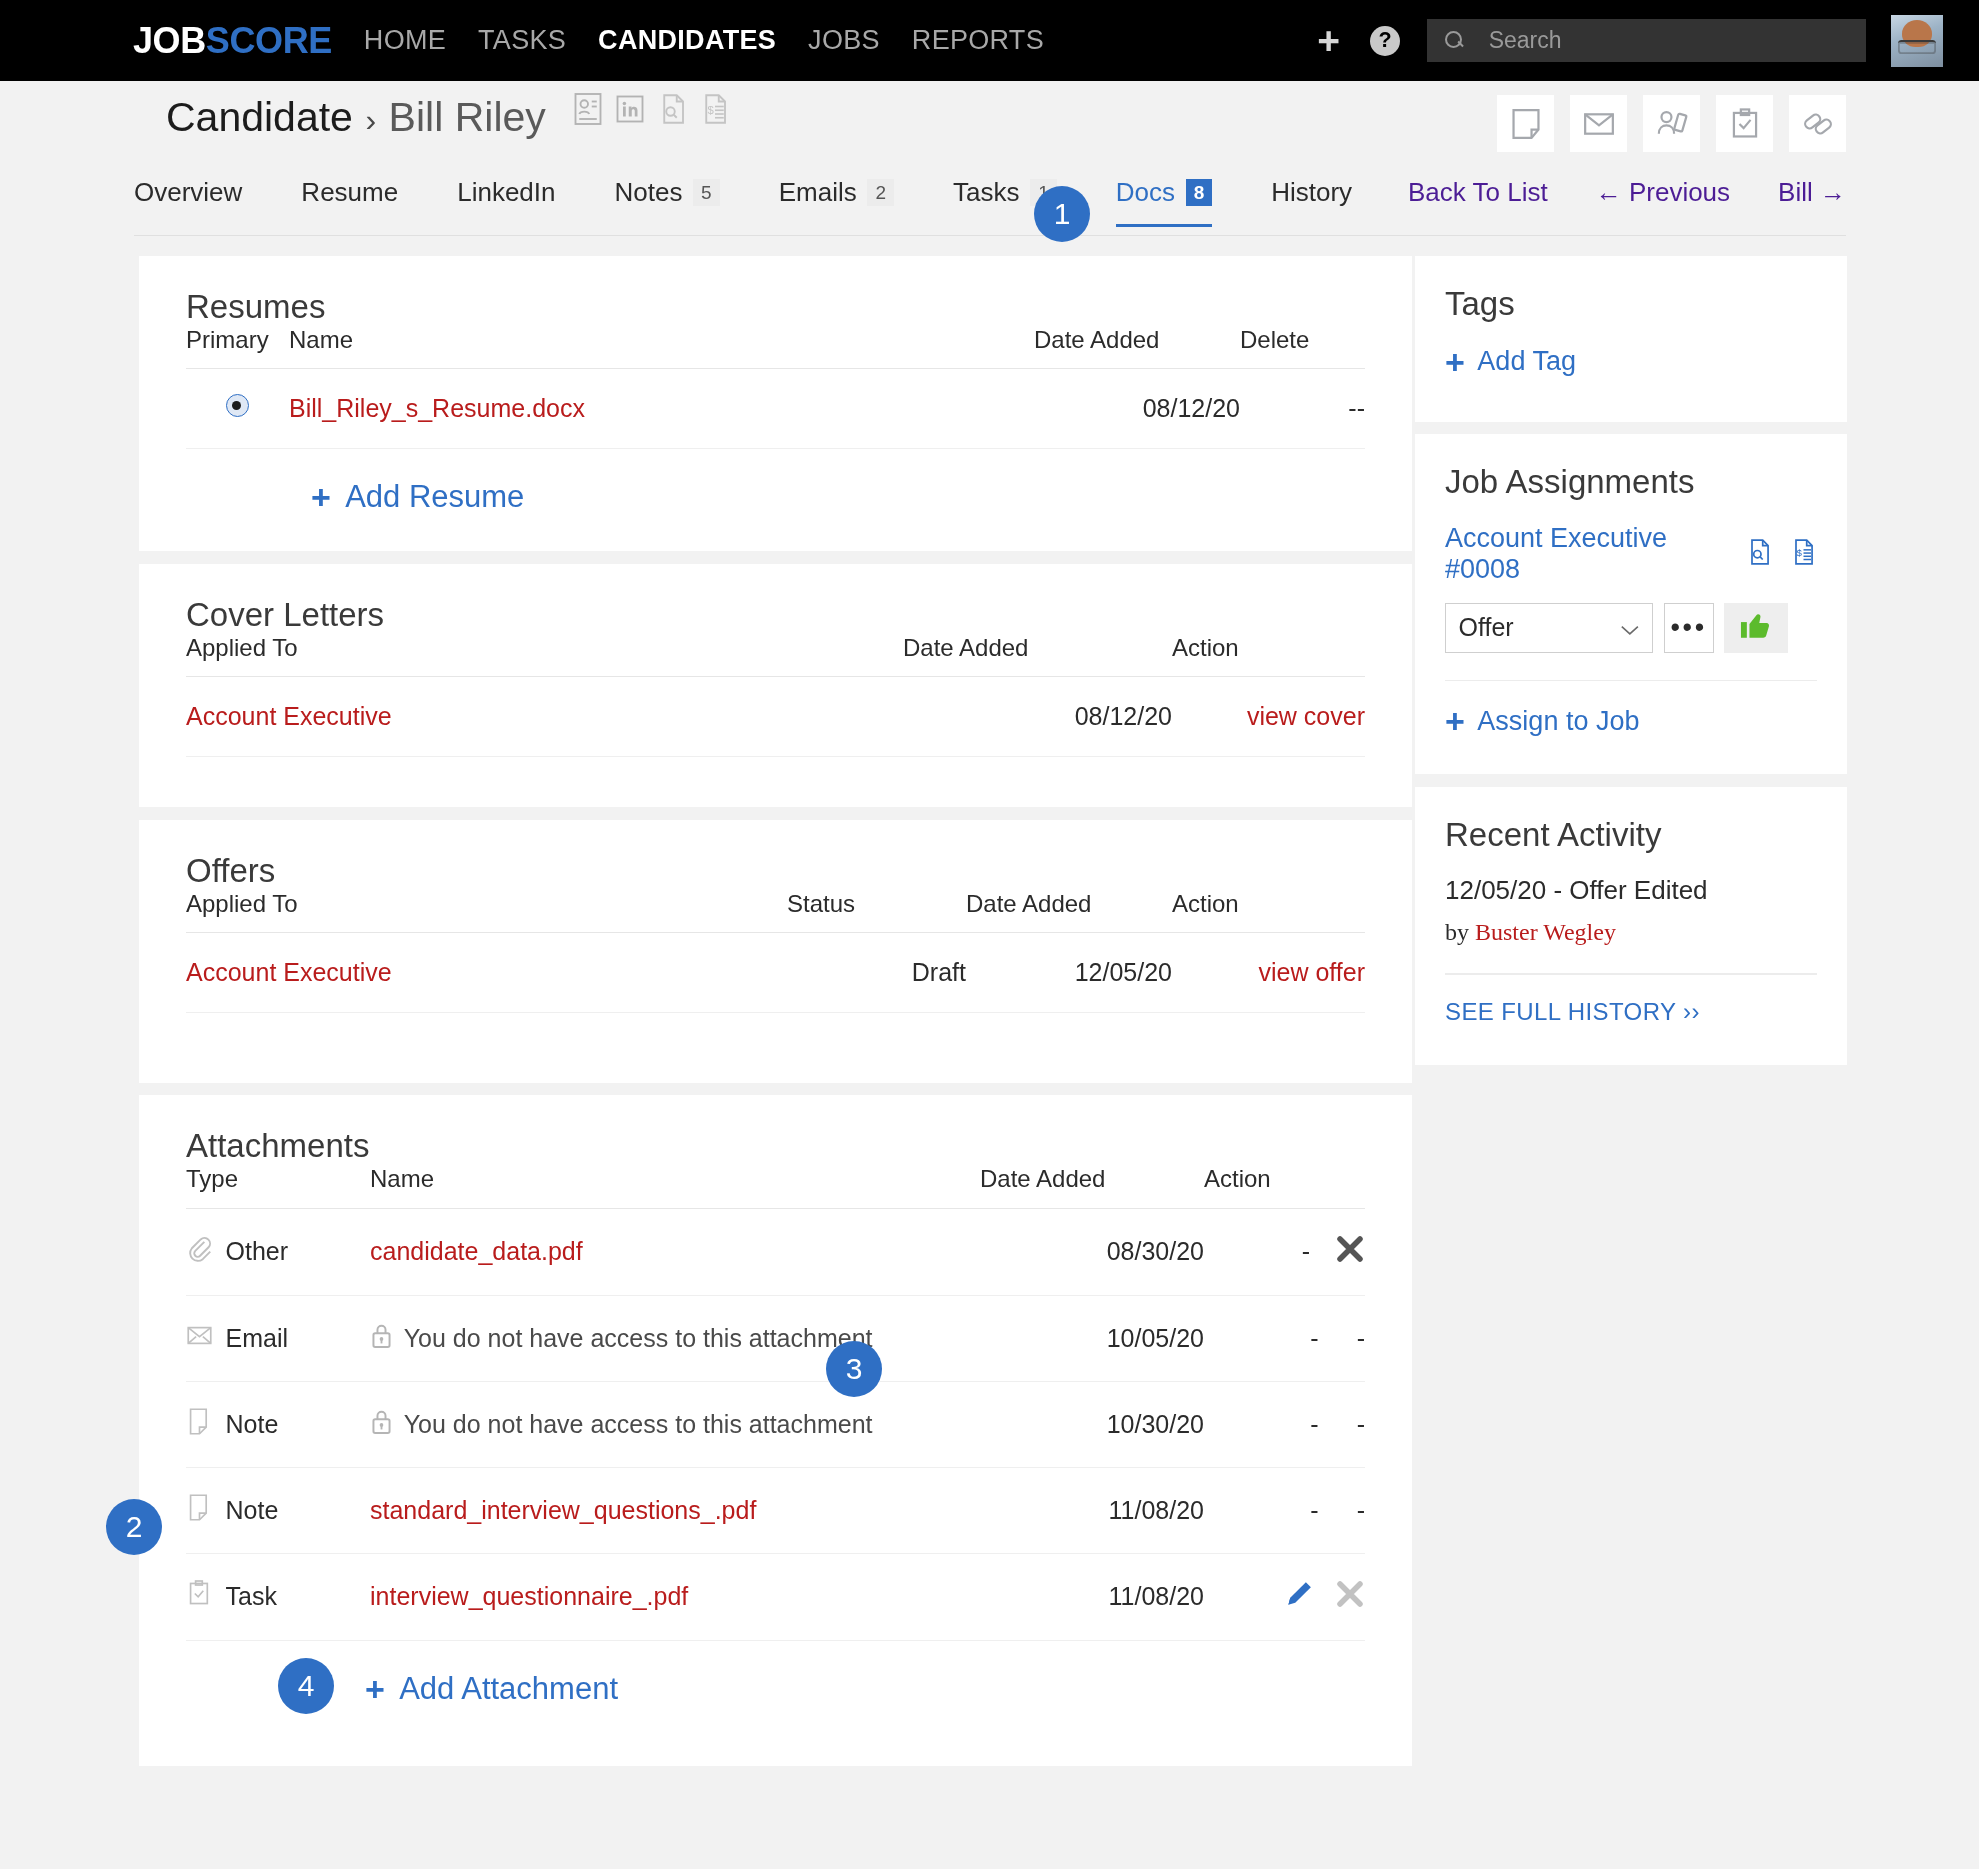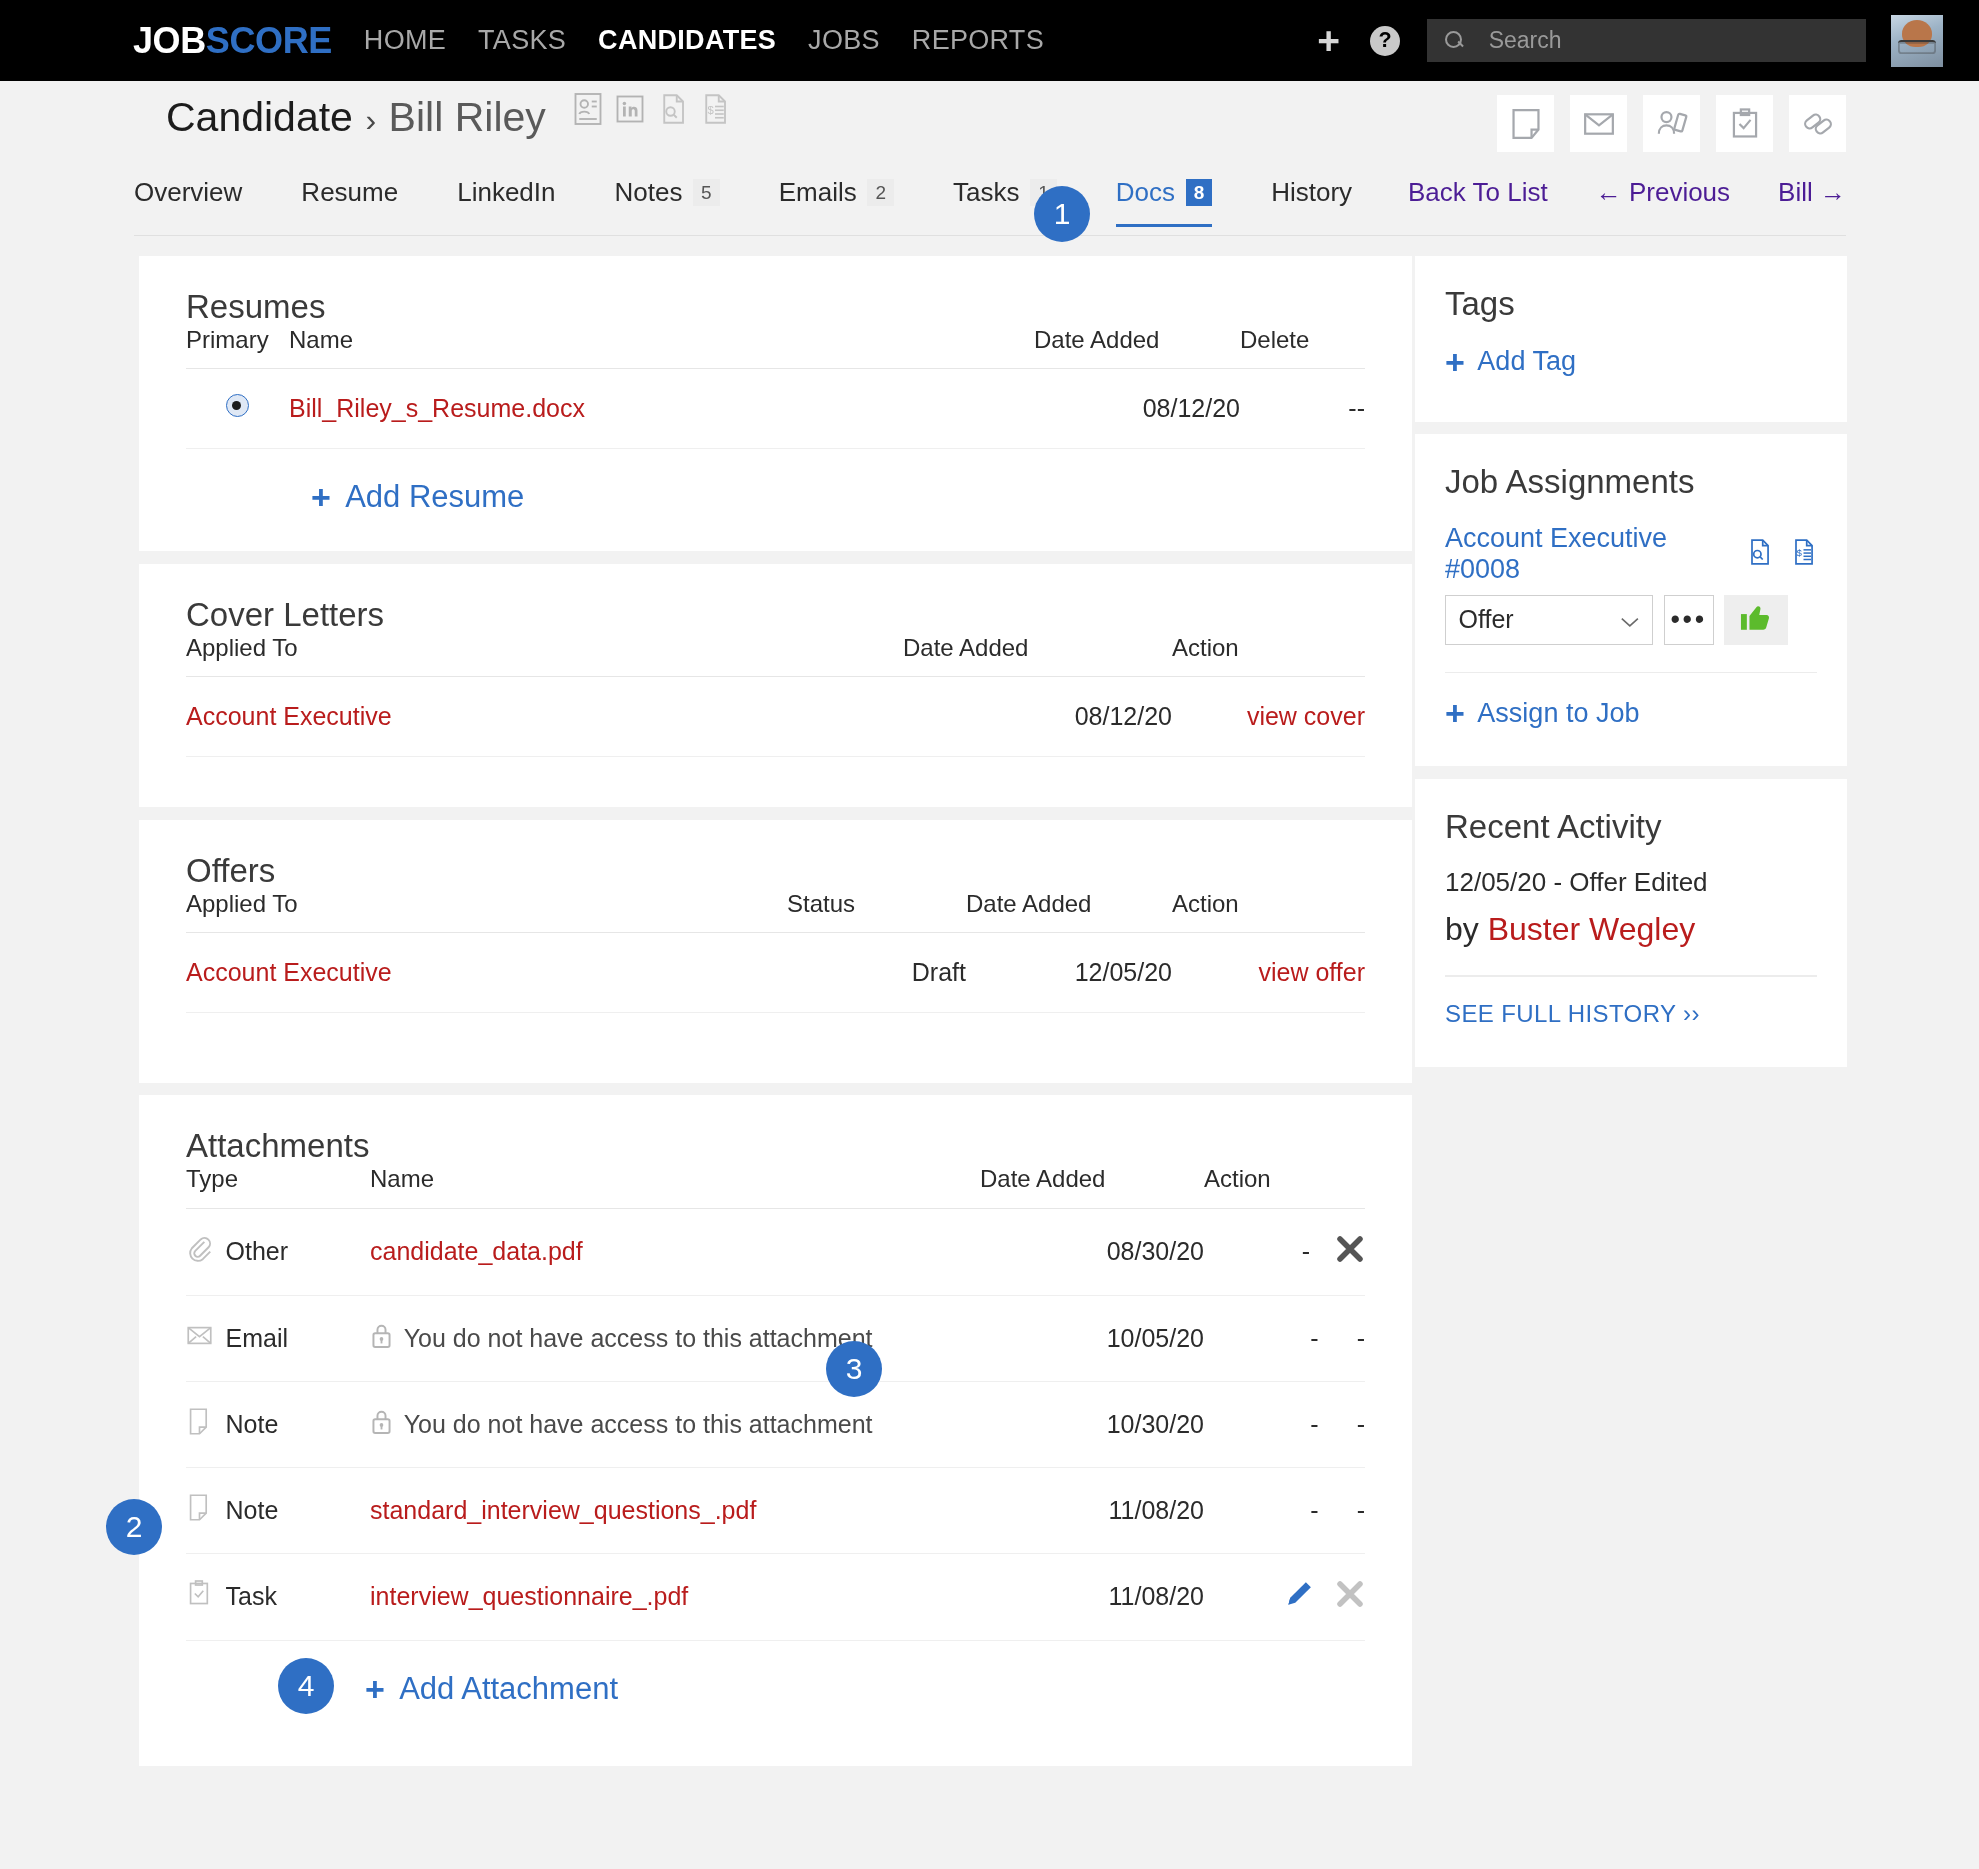--- a/index.html
+++ b/index.html
@@ -131,39 +131,39 @@
     border-radius: 50%; background: #1c1c1c;
   }
 
   .tcell { display: flex; align-items: center; gap: 12.5px; }
   .locked { display: flex; align-items: center; gap: 10.7px; color: #4a4a4a; font-size: 25px; }
 
   
   .side-title { font-size: 33px; font-weight: 400; color: #3a3a3a; margin-bottom: 21.5px; }
   .side-pad { padding: 29px 30px 32px 30px; }
   .side-link { color: #2f6fc4; font-size: 27px; text-decoration: none; cursor: pointer; }
-  .jobline { display: flex; align-items: center; gap: 17px; margin-bottom: 10px; }
+  .jobline { display: flex; align-items: center; gap: 17px; margin-bottom: 18px; }
   .selectrow { display: flex; align-items: center; gap: 10.7px; }
   .sel {
     width: 208px; height: 50px; border: 1.8px solid #cfcfcf; background: #fff;
     display: flex; align-items: center; justify-content: space-between;
     padding: 0 12.5px; font-size: 25px; color: #2b2b2b; cursor: pointer;
   }
   .dots {
     width: 50px; height: 50px; border: 1.8px solid #cfcfcf; background: #fff;
     display: flex; align-items: center; justify-content: center; font-size: 27px;
     color: #2b2b2b; letter-spacing: 2.7px; cursor: pointer;
   }
   .thumb {
     width: 64px; height: 50px; background: #eeeeee; display: flex;
     align-items: center; justify-content: center; cursor: pointer;
   }
   .divider { height: 1.8px; background: #ececec; margin: 27px 0 23px 0; }
   .act-line { font-size: 26px; color: #2b2b2b; margin-bottom: 12.5px; }
-  .act-by { font-size: 32px; color: #2b2b2b; }
+  .act-by { font-size: 24px; color: #2b2b2b; font-family: Liberation Serif, serif; }
   .seehist { font-size: 24px; color: #2f6fc4; letter-spacing: 0.4px; cursor: pointer; text-decoration: none; }
 
   
   .marker {
     position: absolute; border-radius: 50%; background: #2f6fc4; color: #fff;
     display: flex; align-items: center; justify-content: center;
     font-size: 30px; font-weight: 400; z-index: 40;
   }
 </style>
 </head>

